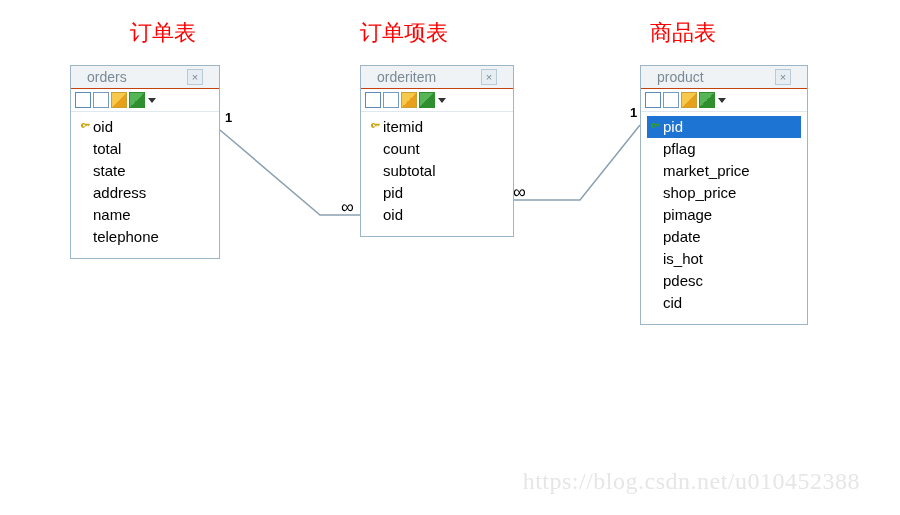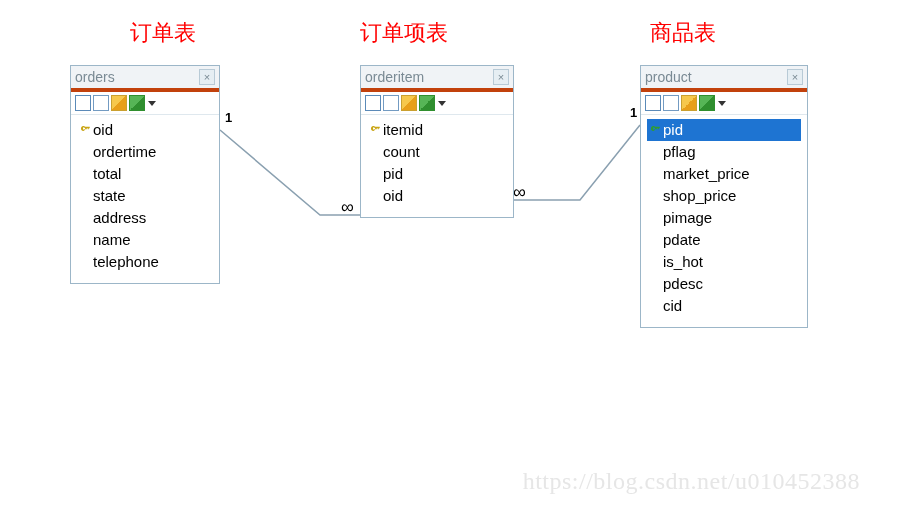--- a/index.html
+++ b/index.html
@@ -23,25 +23,25 @@
     font-weight: 400;
   }
   .table-box {
     position: absolute;
     border: 1px solid #9cb6c8;
     background: #ffffff;
     width: 150px;
   }
   .table-header {
     background: #f0f3f6;
-    border-bottom: 4px solid #c2410c;
+    border-bottom: 1px solid #c2410c;
     display: flex;
     align-items: center;
     justify-content: space-between;
-    padding: 3px 4px;
+    padding: 3px 16px;
   }
   .table-title {
     color: #7a8a94;
     font-size: 14px;
   }
   .close-btn {
     width: 16px;
     height: 16px;
     background: #e6eef3;
     border: 1px solid #b8cad6;
@@ -183,24 +183,20 @@
       <div class="col-row">
           <span class="key-icon">
             <svg width="12" height="12" viewBox="0 0 24 24">
               <path fill="#c9a514" d="M7 14a5 5 0 1 1 3.5-8.5l9 0v3h-2v2h-2v-2h-2v2h-2l-1 0A5 5 0 0 1 7 14zM6 9a2 2 0 1 0 0-0.01z"></path>
             </svg>
           </span>
           <span>oid</span>
         </div>
       <div class="col-row">
           <span class="key-icon blank">·</span>
-          <span>ordertime</span>
-        </div>
-      <div class="col-row">
-          <span class="key-icon blank">·</span>
           <span>total</span>
         </div>
       <div class="col-row">
           <span class="key-icon blank">·</span>
           <span>state</span>
         </div>
       <div class="col-row">
           <span class="key-icon blank">·</span>
           <span>address</span>
         </div>
@@ -232,20 +228,24 @@
           <span class="key-icon">
             <svg width="12" height="12" viewBox="0 0 24 24">
               <path fill="#c9a514" d="M7 14a5 5 0 1 1 3.5-8.5l9 0v3h-2v2h-2v-2h-2v2h-2l-1 0A5 5 0 0 1 7 14zM6 9a2 2 0 1 0 0-0.01z"></path>
             </svg>
           </span>
           <span>itemid</span>
         </div>
       <div class="col-row">
           <span class="key-icon blank">·</span>
           <span>count</span>
+        </div>
+      <div class="col-row">
+          <span class="key-icon blank">·</span>
+          <span>subtotal</span>
         </div>
       <div class="col-row">
           <span class="key-icon blank">·</span>
           <span>pid</span>
         </div>
       <div class="col-row">
           <span class="key-icon blank">·</span>
           <span>oid</span>
         </div>
     </div>

